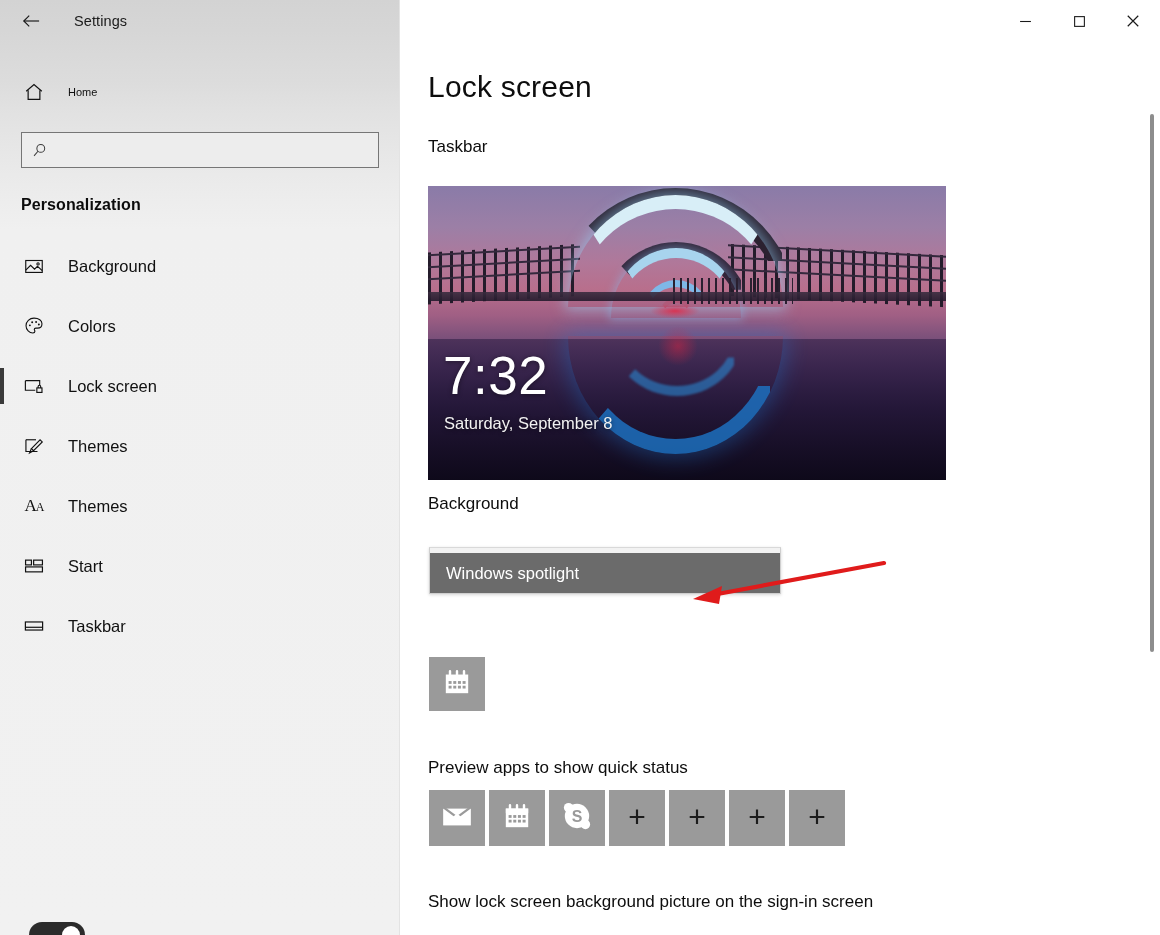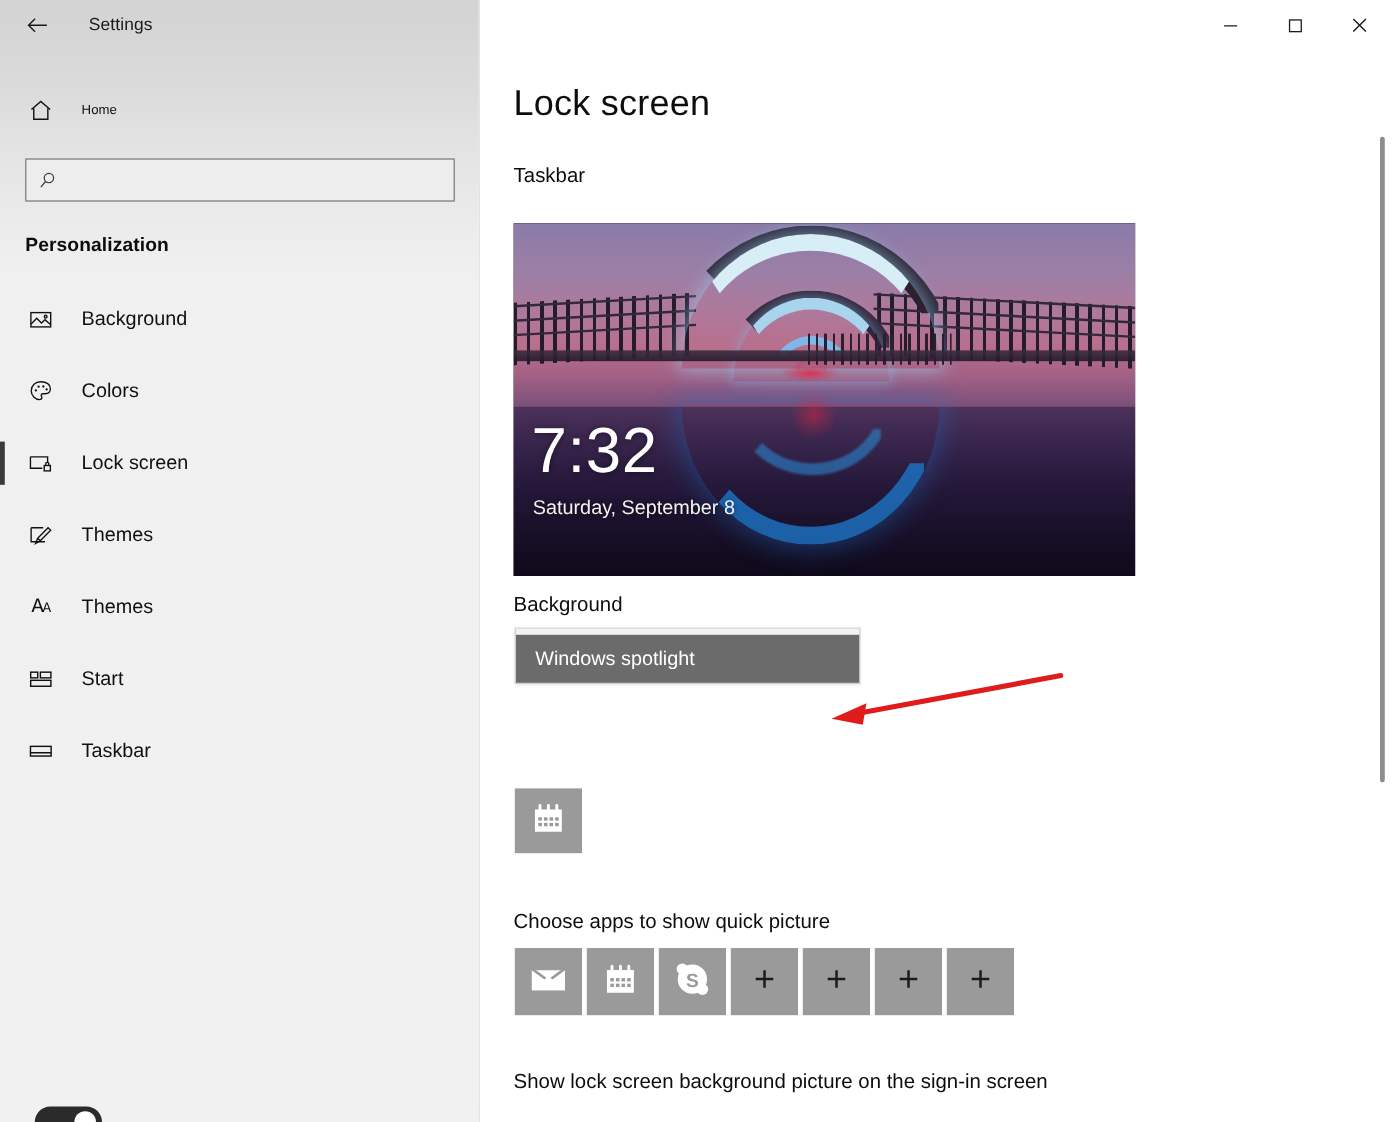--- a/index.html
+++ b/index.html
@@ -185,21 +185,21 @@
   }
   .nav-label {
     font-size: 16.5px;
     color: #101010;
     margin-left: 14px;
   }
   .fonts-glyph {
     font-size: 17px;
     color: #101010;
     letter-spacing: -1px;
-    font-family: Liberation Mono, monospace;
+    font-family: Liberation Serif, serif;
   }
   .fonts-glyph .sm { font-size: 12px; }
 
   
   .main {
     position: absolute;
     top: 0;
     left: 401px;
     width: 759px;
     height: 935px;
@@ -408,23 +408,23 @@
   
   .bg-label {
     position: absolute;
     top: 494px;
     left: 27px;
     font-size: 17px;
     color: #0d0d0d;
   }
   .dropdown {
     position: absolute;
-    top: 523px;
+    top: 547px;
     left: 28px;
-    width: 288px;
+    width: 352px;
     background: #f2f2f2;
     border: 1px solid #cfcfcf;
     border-top: 1px solid #d9d9d9;
     box-shadow: 0 1px 3px rgba(0,0,0,0.16);
     padding-top: 5px;
   }
   .dd-item {
     height: 40px;
     display: flex;
     align-items: center;
@@ -686,21 +686,21 @@
       <div class="pv-time">7:32</div>
       <div class="pv-date">Saturday, September 8</div>
     </div>
 
     <div class="bg-label">Background</div>
 
     <div class="dropdown">
       <div class="dd-item selected">Windows spotlight</div>
     </div>
 
-    <div class="qs-label">Choose apps to show quick picture</div>
+    <div class="qs-label">Preview apps to show quick status</div>
 
     <div class="qs-tiles">
       <div class="qs-tile">
         <span>
           <svg width="30" height="24" viewBox="0 0 32 26" fill="#ffffff">
             <path d="M1 5 L31 5 L31 23 L1 23 Z"></path>
             <path d="M1 5 L16 16 L31 5 L31 2 L16 13 L1 2 Z" fill="#9a9a9a"></path>
             <path d="M1 23 L14 12 L18 12 L31 23 Z" fill="#ffffff"></path>
           </svg>
         </span>

